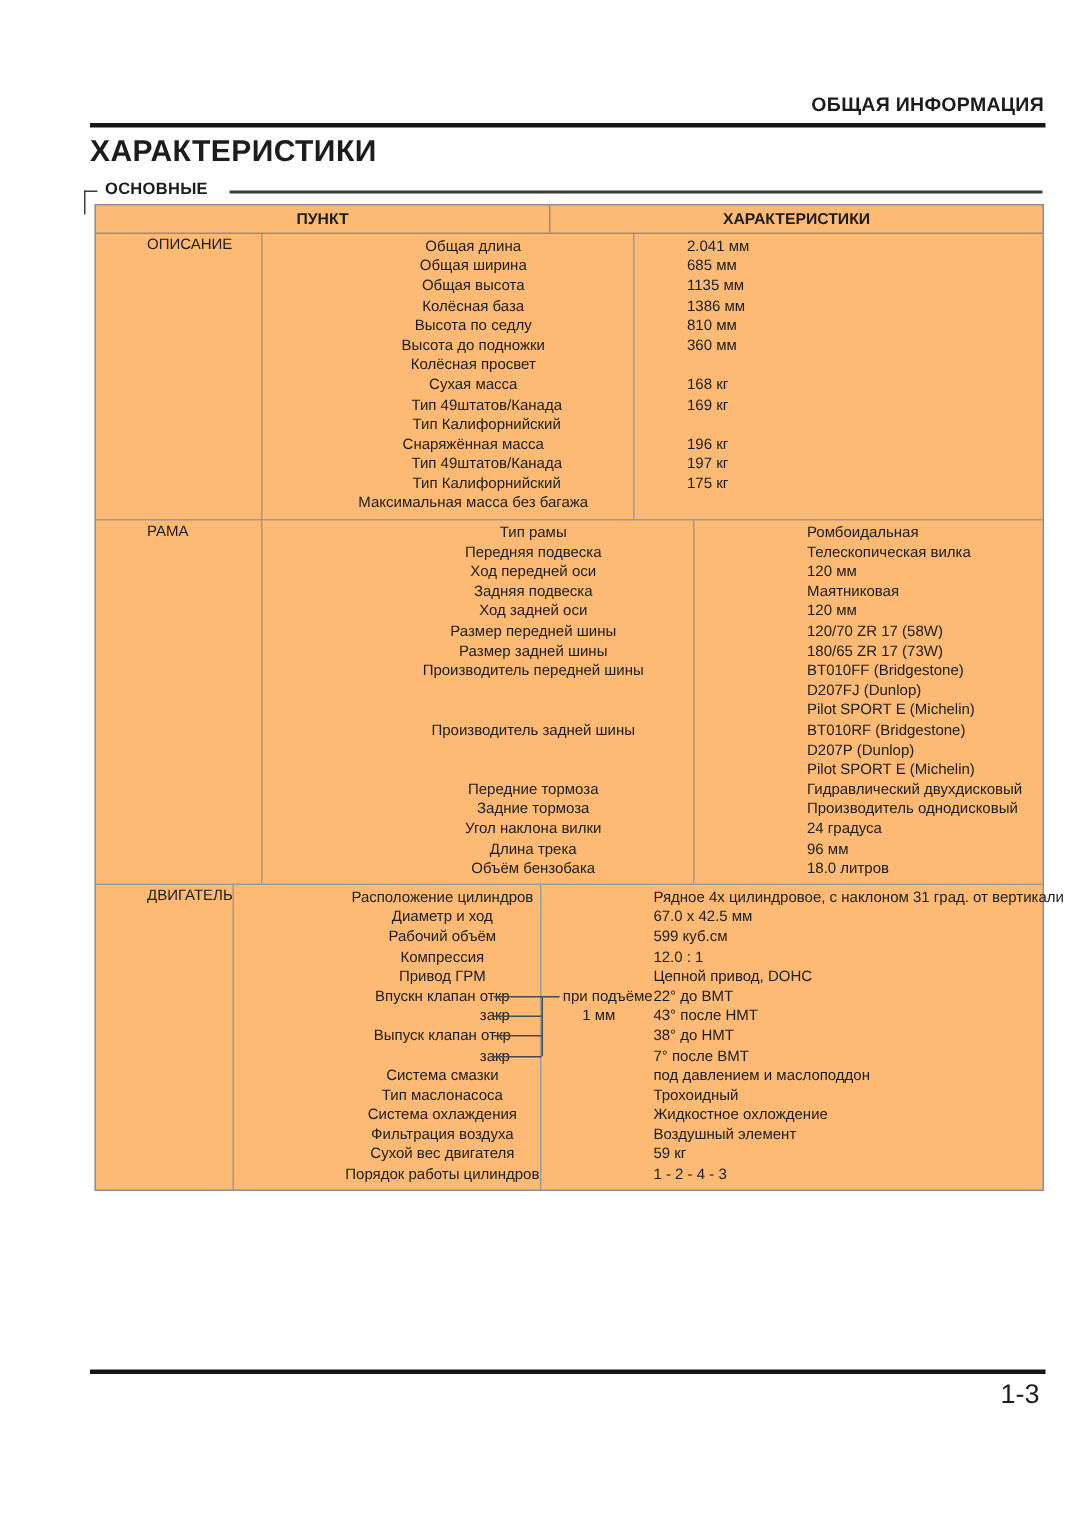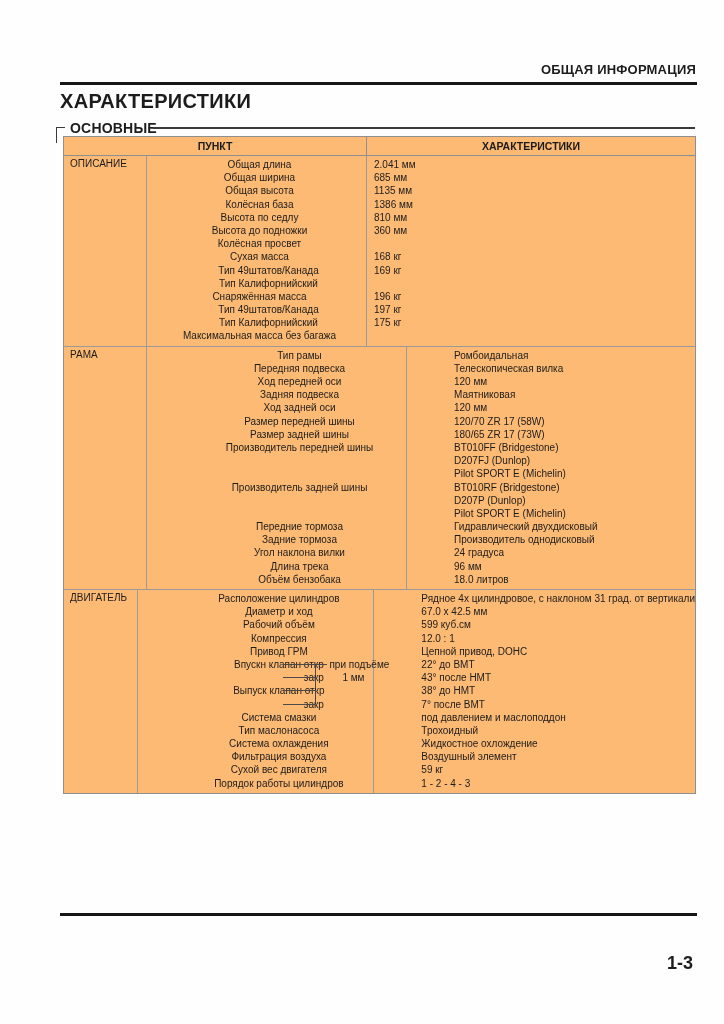--- a/index.html
+++ b/index.html
@@ -17,57 +17,57 @@
   }
   .top-rule { position:absolute; top:82px; left:60px; right:27px; height:3px; background:#161616; }
 
   
   .title { position:absolute; top:90px; left:60px; font-size:20px; font-weight:bold; letter-spacing:.3px; }
 
   
   .group-row { position:absolute; top:120px; left:56px; right:29px; height:16px; }
   .group-corner-h { position:absolute; left:0; top:7px; width:9px; border-top:1.5px solid #3a3a3a; }
   .group-corner-v { position:absolute; left:0; top:7px; height:16px; border-left:1.5px solid #3a3a3a; }
-  .group-label { position:absolute; left:14px; top:0; font-size:14px; font-weight:bold; letter-spacing:.2px; }
+  .group-label { position:absolute; left:14px; top:0; font-size:11px; font-weight:bold; letter-spacing:.2px; }
   .group-line { position:absolute; left:97px; right:0; top:7px; border-top:2px solid #3a3a3a; }
 
   
   .spec-table {
     position:absolute; top:136px; left:63px; right:28px;
     border:1px solid #8f8f8f; background:#fdba74;
   }
   .thead { display:flex; height:19px; border-bottom:1px solid #8f8f8f; }
   .hcell { font-size:10.5px; font-weight:bold; text-align:center; line-height:18px; }
   .hcell-item { width:303px; border-right:1px solid #8f8f8f; }
   .hcell-value { flex:1; }
 
   .section { display:flex; align-items:stretch; }
   .section + .section { border-top:1px solid #9a9a9a;gap:40px; }
-  .cell { padding-top:2px; padding-bottom:3px; }
+  .cell { padding-top:2px; padding-bottom:3px;margin-left:28px; }
   .cell-label { width:83px; padding-left:6px; border-right:1px solid #9a9a9a; font-size:10px; }
   .cell-items { width:220px; padding-left:6px; border-right:1px solid #9a9a9a; position:relative;text-align:center; }
   .cell-values { flex:1; padding-left:7px; }
 
   .line {
     height:13.2px; line-height:13.2px; font-size:10px;
     white-space:nowrap; position:relative;
   }
   .ind1 { padding-left:18px; }
   .ind2 { padding-left:70px; }
 
   
   .tick { position:absolute; left:99px; top:6px; width:32px; border-top:1px solid #4a4a4a; }
   .vseg { position:absolute; left:131px; top:6px; height:13.6px; border-left:1px solid #4a4a4a; }
   .hseg { position:absolute; left:131px; top:6px; width:12px; border-top:1px solid #4a4a4a; }
   .note { position:absolute; left:145px; top:0; font-size:10px; }
   .note.n2 { left:158px; }
 
   
   .bottom-rule { position:absolute; top:913px; left:60px; right:27px; height:3px; background:#161616; }
-  .page-number { position:absolute; top:953px; right:31px; font-size:18px; font-weight:bold; }
+  .page-number { position:absolute; top:919px; right:31px; font-size:18px; font-weight:normal; }
 </style>
 </head>
 <body>
 
 <div class="page">
 
   <div class="top-header">ОБЩАЯ ИНФОРМАЦИЯ</div>
   <div class="top-rule"></div>
 
   <div class="title">ХАРАКТЕРИСТИКИ</div>

